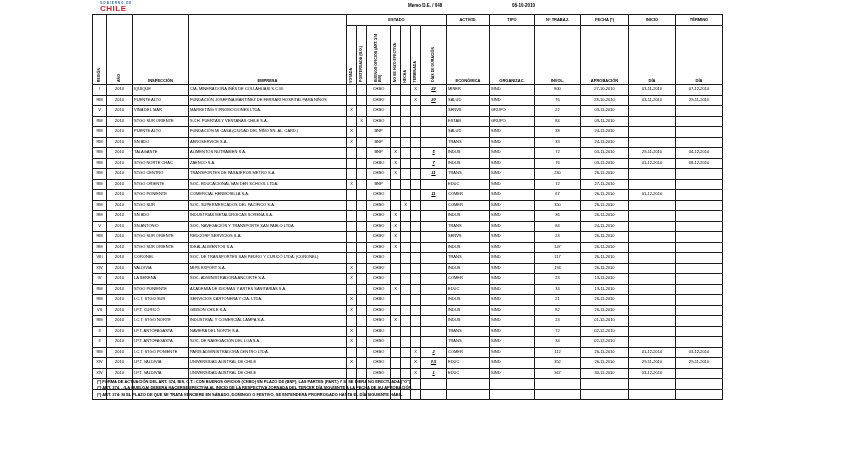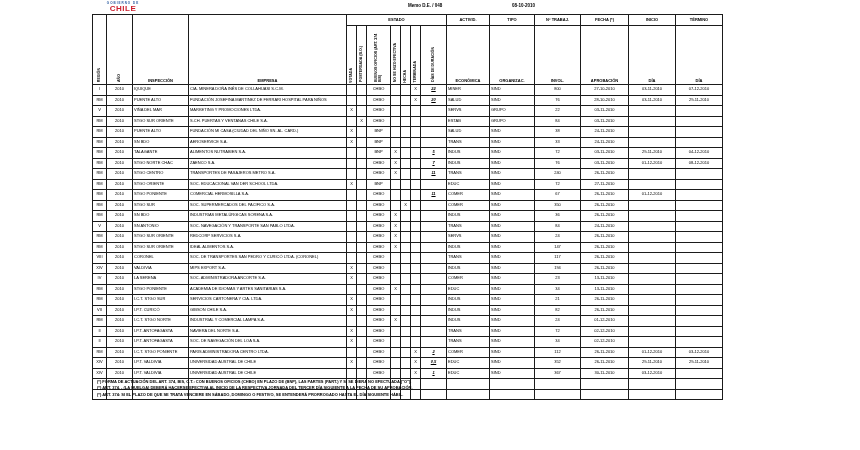--- a/index.html
+++ b/index.html
@@ -2,21 +2,21 @@
 <html><head>
 <meta charset="utf-8">
 <style>
   html,body{margin:0;padding:0;}
   body{
     width:860px;height:450px;background:#ffffff;position:relative;
     font-family:"Liberation Sans","DejaVu Sans",sans-serif;color:#000;
     overflow:hidden;
   }
   
-  .logo{position:absolute;left:100px;top:2px;width:46px;text-align:center;line-height:1;}
+  .logo{position:absolute;left:100px;top:2px;width:46px;line-height:1;}
   .logo-top{font-size:3px;letter-spacing:1px;color:#2a5aa0;font-weight:bold;display:block;}
   .logo-main{font-size:8px;font-weight:bold;color:#cc1f2e;letter-spacing:0.5px;display:block;}
   
   .memo{position:absolute;left:408px;top:3px;font-size:4.5px;font-weight:bold;}
   .hdate{position:absolute;left:512px;top:3px;font-size:4.5px;font-weight:bold;}
   
   .tblwrap{position:absolute;left:92px;top:14px;}
   table{border-collapse:collapse;table-layout:fixed;width:630px;}
   th,td{
     border:0.6px solid #1b1b1b;

